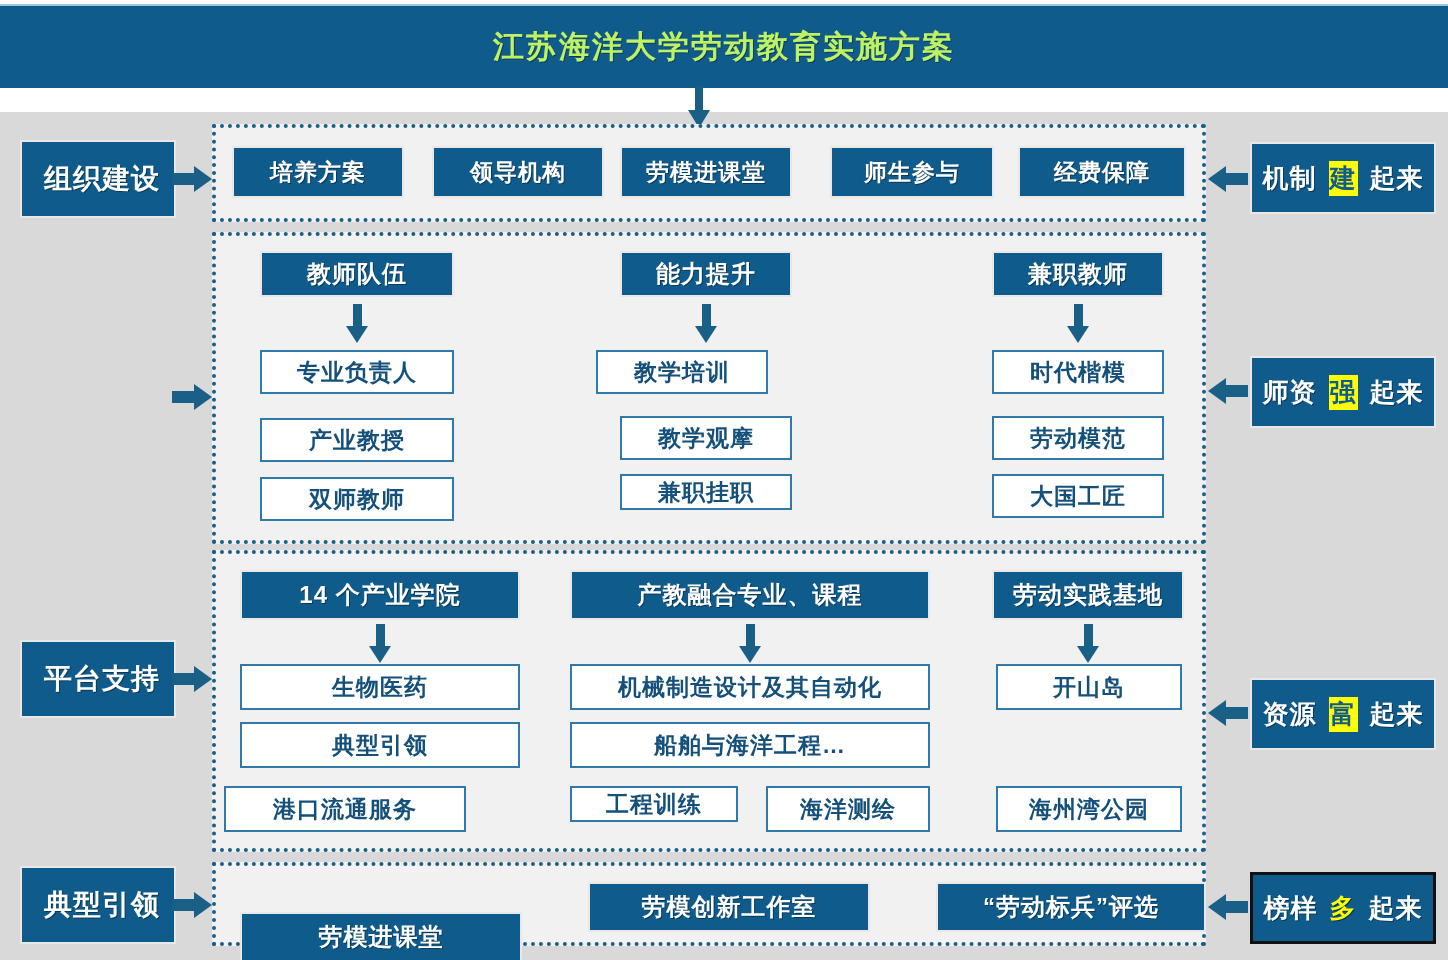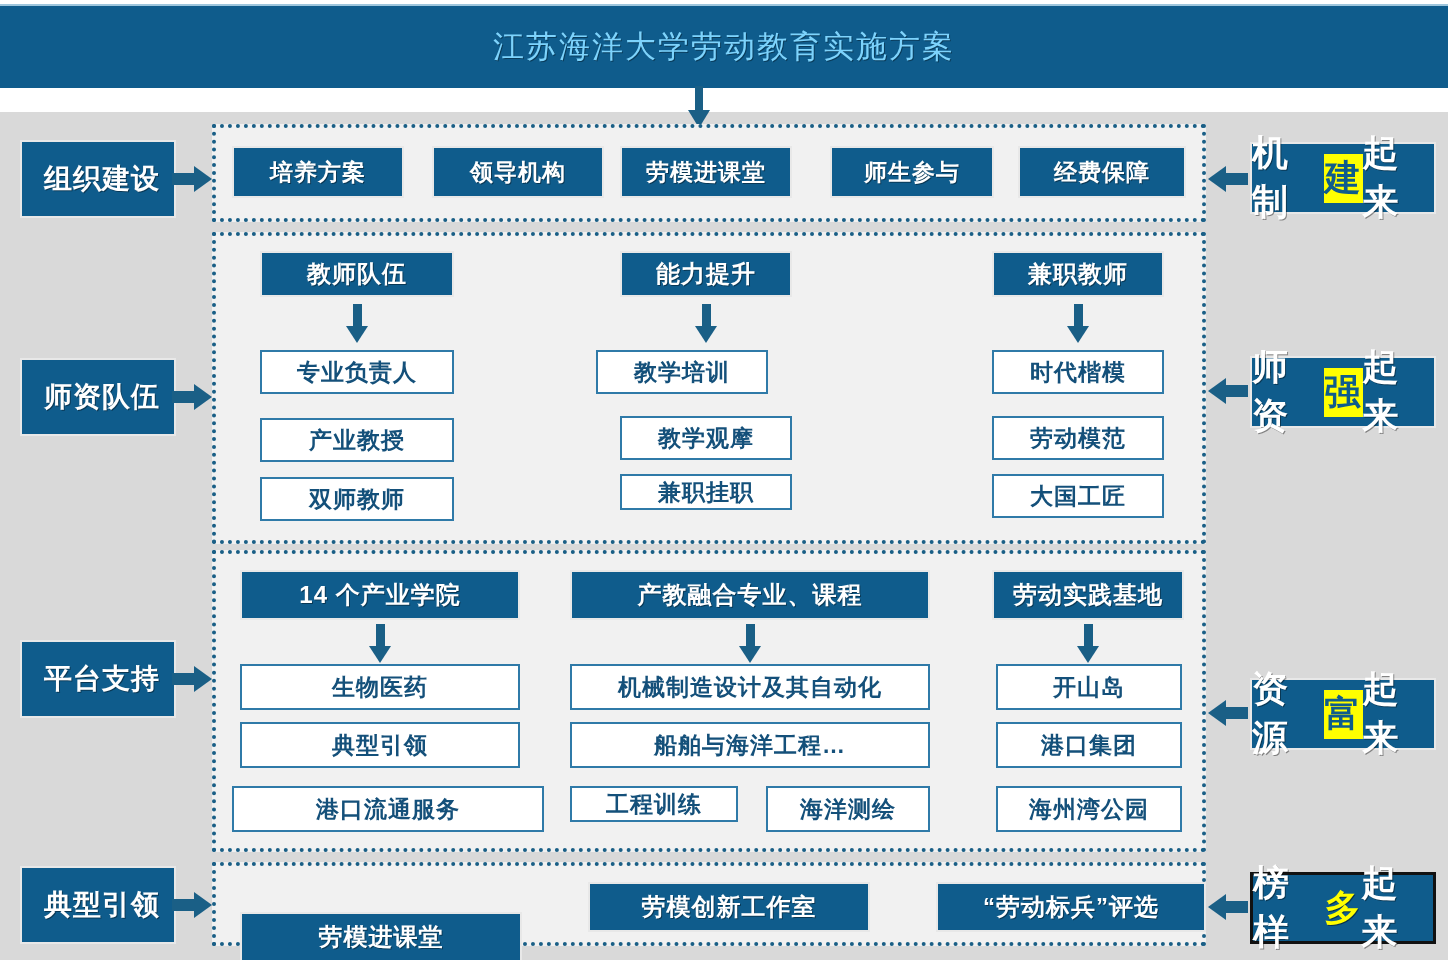--- a/index.html
+++ b/index.html
@@ -15,21 +15,21 @@
   
   .page-bg{ position:absolute; left:0; top:112px; width:1448px; height:848px; background:#d9d9d9; }
 
   
   .title-bar{
     position:absolute; left:0; top:4px; width:1448px; height:84px;
     background:#0f5c8c; border-top:2px solid #9ec6dd;
     display:flex; align-items:center; justify-content:center;
   }
   .title-bar .t{
-    color:#7dd3fc; font-size:31px; font-weight:normal; letter-spacing:2px;
+    color:#bef264; font-size:31px; font-weight:bold; letter-spacing:2px;
     text-shadow:1px 1px 0 rgba(0,0,0,.35);
   }
 
   
   .arrow-down-main{
     position:absolute; left:688px; top:86px; width:22px; height:42px;
   }
   .arrow-down-main .shaft{ position:absolute; left:7px; top:0; width:8px; height:26px; background:#1a5f86; }
   .arrow-down-main .head{
     position:absolute; left:0; top:24px; width:0; height:0;
@@ -75,21 +75,21 @@
     text-shadow:1px 1px 0 rgba(0,0,0,.4);
   }
   .whitebox{
     position:absolute; background:#ffffff; border:2px solid #2f7aa8;
     display:flex; align-items:center; justify-content:center;
     color:#14507a; font-weight:bold; letter-spacing:1px;
     text-shadow:1px 1px 0 rgba(255,255,255,.9);
   }
 
   .lbl-left{ font-size:28px;padding-left:8px; }
-  .lbl-right{ font-size:36px; }
+  .lbl-right{ font-size:26px;gap:12px; }
   .hdr{ font-size:24px; }
   .item{ font-size:23px; }
   .top-item{ font-size:23px; }
   .bottom-item{ font-size:24px; }
 
   .dark-border{ border:3px solid #111111 !important; }
 
   .hl-bg{ background:#ffff00; color:#0f5c8c; text-shadow:none; padding:0 1px; }
   .hl-txt{ color:#ffff00; text-shadow:1px 1px 0 rgba(0,0,0,.45); }
 </style>
@@ -128,21 +128,20 @@
     <span class="shaft"></span>
       <span class="head"></span>
   </div>
 
   <div class="bluebox lbl-right" style="left:1250px; top:142px; width:186px; height:72px;">
     <span>机制</span>
       <span class="hl-bg">建</span>
       <span>起来</span>
   </div>
 
-  <div class="bluebox lbl-left" style="left:20px; top:358px; width:156px; height:78px;">师资队伍</div>
 
   <div class="arrow-right" style="left:172px; top:384px;">
     <span class="shaft"></span>
       <span class="head"></span>
   </div>
 
   <div class="panel" style="left:212px; top:232px; width:994px; height:312px;"></div>
 
   <div class="bluebox hdr" style="left:260px; top:251px; width:194px; height:46px;">教师队伍</div>
   <div class="arrow-col" style="left:346px; top:304px;">
@@ -191,39 +190,38 @@
 
   <div class="panel" style="left:212px; top:550px; width:994px; height:302px;"></div>
 
   <div class="bluebox hdr" style="left:240px; top:570px; width:280px; height:50px;">14 个产业学院</div>
   <div class="arrow-col" style="left:369px; top:624px;">
     <span class="shaft"></span>
       <span class="head"></span>
   </div>
   <div class="whitebox item" style="left:240px; top:664px; width:280px; height:46px;">生物医药</div>
   <div class="whitebox item" style="left:240px; top:722px; width:280px; height:46px;">典型引领</div>
-  <div class="whitebox item" style="left:232px; top:786px; width:312px; height:46px;">港口流通服务</div>
+  <div class="whitebox item" style="left:224px; top:786px; width:242px; height:46px;">港口流通服务</div>
 
   <div class="bluebox hdr" style="left:570px; top:570px; width:360px; height:50px;">产教融合专业、课程</div>
   <div class="arrow-col" style="left:739px; top:624px;">
     <span class="shaft"></span>
       <span class="head"></span>
   </div>
   <div class="whitebox item" style="left:570px; top:664px; width:360px; height:46px;">机械制造设计及其自动化</div>
   <div class="whitebox item" style="left:570px; top:722px; width:360px; height:46px;">船舶与海洋工程…</div>
   <div class="whitebox item" style="left:570px; top:786px; width:168px; height:36px;">工程训练</div>
   <div class="whitebox item" style="left:766px; top:786px; width:164px; height:46px;">海洋测绘</div>
 
   <div class="bluebox hdr" style="left:992px; top:570px; width:192px; height:50px;">劳动实践基地</div>
   <div class="arrow-col" style="left:1077px; top:624px;">
     <span class="shaft"></span>
       <span class="head"></span>
   </div>
   <div class="whitebox item" style="left:996px; top:664px; width:186px; height:46px;">开山岛</div>
-  <div class="whitebox item" style="left:996px; top:722px; width:186px; height:46px;">港口集团</div>
   <div class="whitebox item" style="left:996px; top:786px; width:186px; height:46px;">海州湾公园</div>
 
   <div class="arrow-left" style="left:1208px; top:700px;">
     <span class="shaft"></span>
       <span class="head"></span>
   </div>
 
   <div class="bluebox lbl-right" style="left:1250px; top:678px; width:186px; height:72px;">
     <span>资源</span>
       <span class="hl-bg">富</span>

